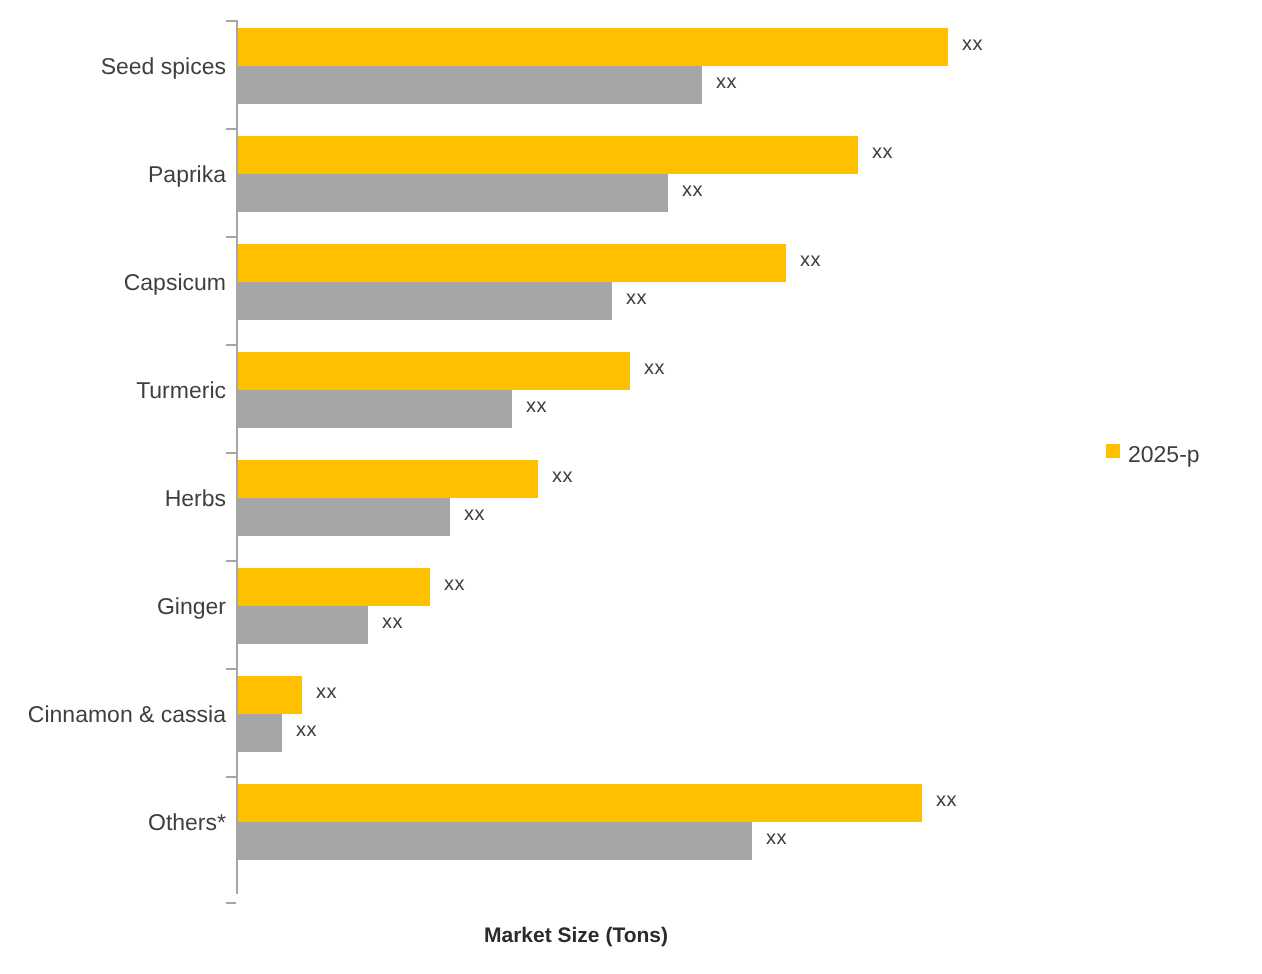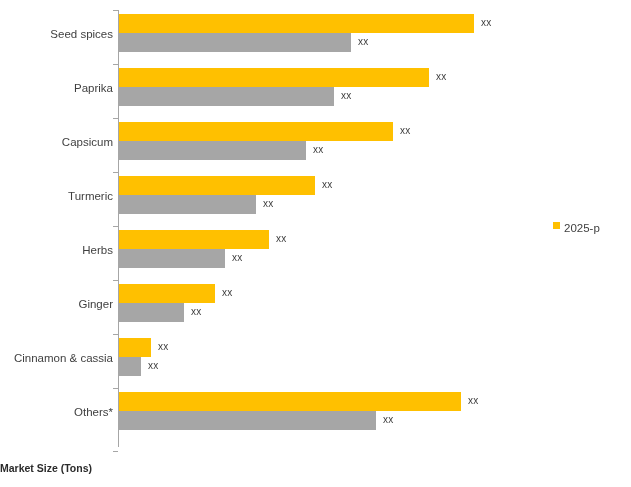--- a/index.html
+++ b/index.html
@@ -120,21 +120,21 @@
     color: #3f3f3f;
     white-space: nowrap;
   }
 
   
   .axis-title {
     position: absolute;
     left: 0;
     top: 462px;
     width: 631px;
-    text-align: left;
+    text-align: center;
     padding-right: 55px;
     box-sizing: border-box;
     font-size: 10.5px;
     font-weight: bold;
     color: #2b2b2b;
   }
 </style>
 </head>
 <body>
 

